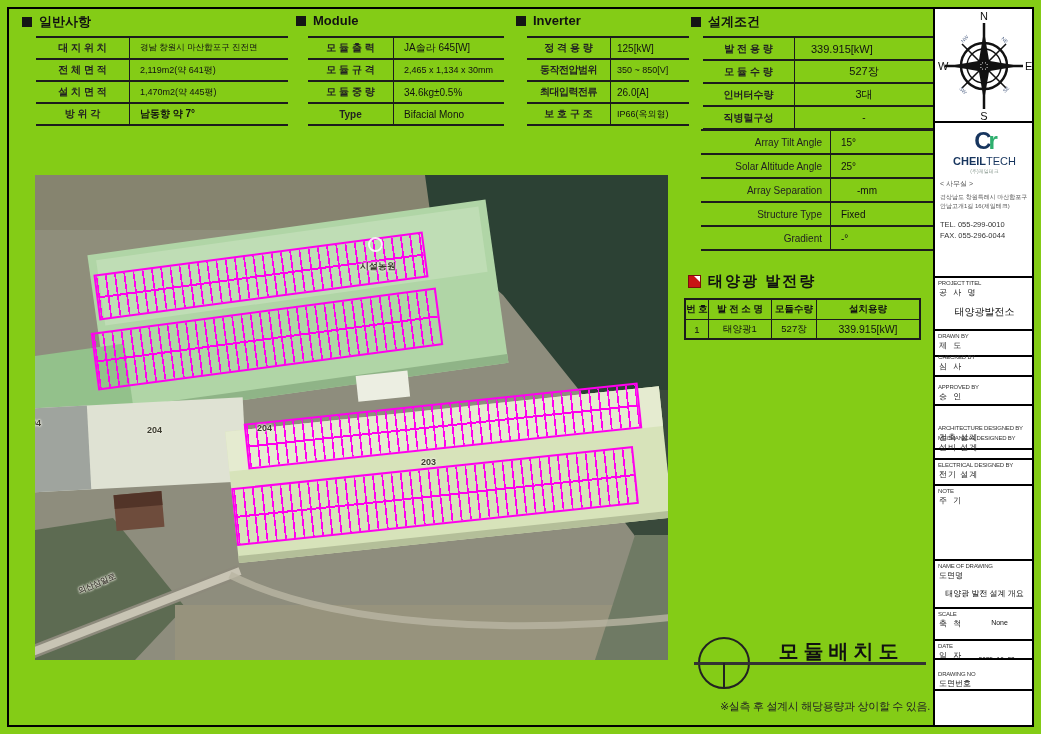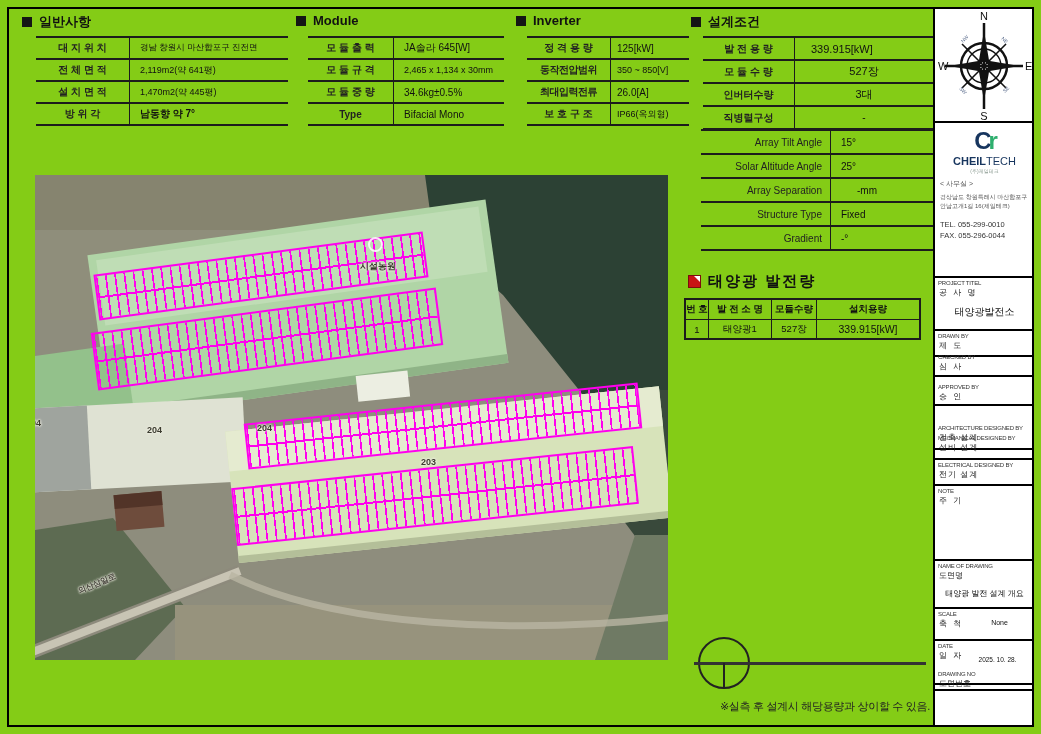--- a/index.html
+++ b/index.html
@@ -258,20 +258,21 @@
     <div class="maplbl" style="left:-4px;top:243px;">04</div>
     <div class="maplbl" style="left:112px;top:250px;">204</div>
     <div class="maplbl" style="left:222px;top:248px;">204</div>
     <div class="maplbl" style="left:386px;top:282px;">203</div>
     <div class="maplbl" style="left:42px;top:403px;transform:rotate(-23deg);font-size:8px;color:#44423a;">의산삼일로</div>
   </div>
 
   <div id="dwg-sym"></div>
   <div id="dwg-line"></div>
   <div id="dwg-vline"></div>
+  <div id="dwg-title">모듈배치도</div>
   <div id="foot-note">※실측 후 설계시 해당용량과 상이할 수 있음.</div>
 
   <div id="sidebar">
 
     <div class="sb" style="top:0;height:114px;">
       <svg width="99" height="112" viewBox="0 0 99 112">
         <g stroke="#111" fill="none">
           <line x1="49" y1="14" x2="49" y2="100" stroke-width="2.5"></line>
           <line x1="10" y1="57" x2="88" y2="57" stroke-width="2.5"></line>
           <line x1="27" y1="35" x2="71" y2="79" stroke-width="1.6"></line>
@@ -346,21 +347,21 @@
     <div class="sb" style="top:552px;height:48px;">
       <div class="en">NAME OF DRAWING</div>
       <div class="ko" style="letter-spacing:0;">도면명</div>
       <div class="vl" style="top:27px;font-size:8px;">태양광 발전 설계 개요</div>
     </div>
     <div class="sb" style="top:600px;height:32px;">
       <div class="en">SCALE</div>
       <div class="ko">축 척</div>
       <div class="vl" style="top:10px;left:30px;right:0;font-size:7px;">None</div>
     </div>
-    <div class="sb" style="top:632px;height:44px;">
+    <div class="sb" style="top:632px;height:19px;">
       <div class="en">DATE</div>
       <div class="ko">일 자</div>
       <div class="vl" style="top:15px;left:26px;right:0;font-size:6.5px;">2025. 10. 28.</div>
     </div>
     <div class="sb" style="top:660px;height:22px;">
       <div class="en">DRAWING NO</div>
       <div class="ko" style="letter-spacing:0;">도면번호</div>
     </div>
     <div class="sb" style="top:682px;height:34px;border-bottom:none;"></div>
   </div>

